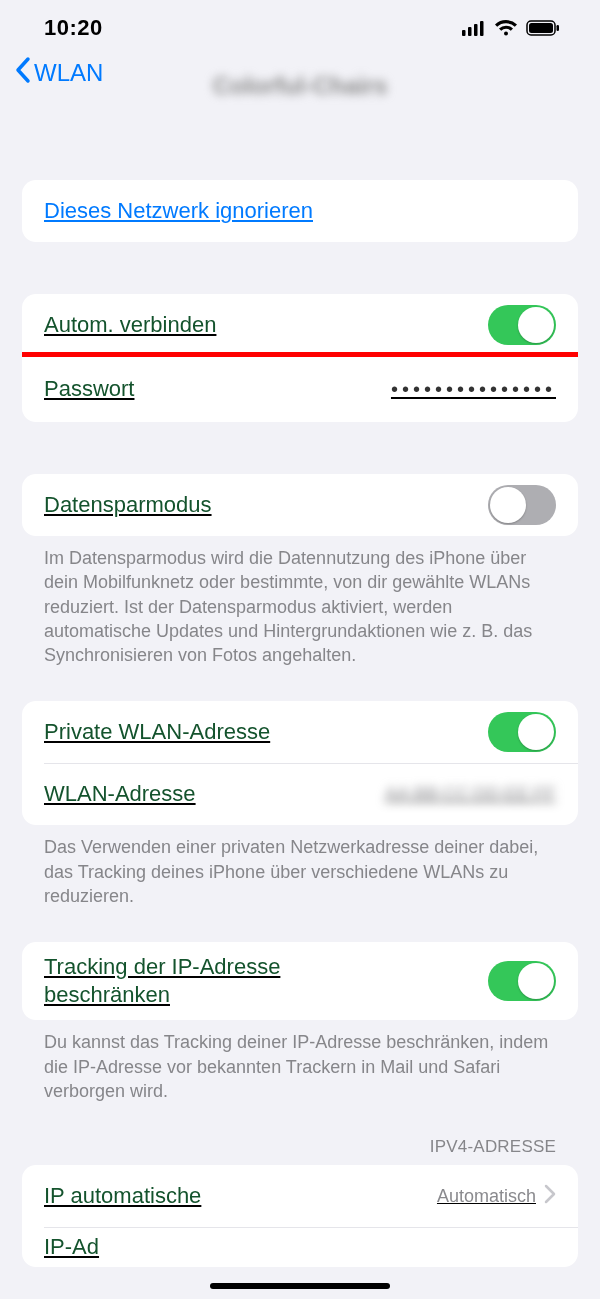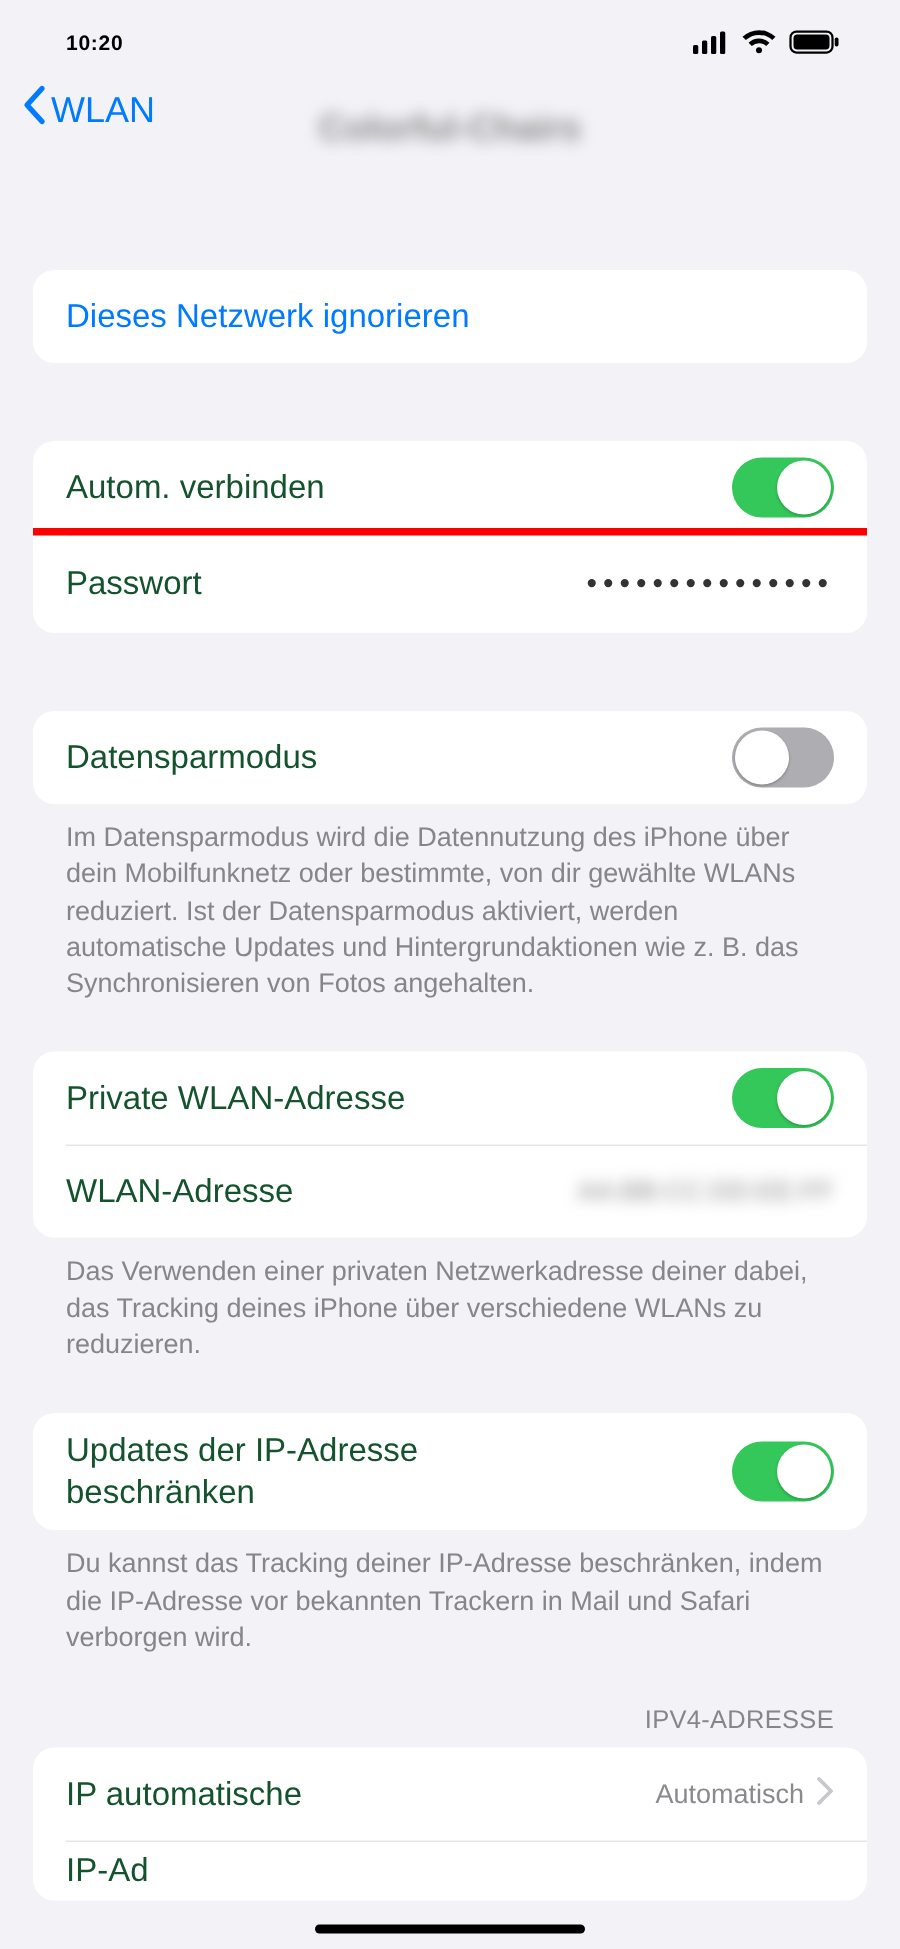--- a/index.html
+++ b/index.html
@@ -13,21 +13,21 @@
   }
 
   
   .status-bar {
     height: 56px;
     display: flex;
     align-items: center;
     justify-content: space-between;
     padding: 0 40px 0 44px;
   }
-  .status-time { font-size: 14px; font-weight: 600; letter-spacing: .5px; }
+  .status-time { font-size: 22px; font-weight: 600; letter-spacing: .5px; }
   .status-icons { display: flex; align-items: center; gap: 8px; }
   .status-icons svg { display: block; }
 
   
   .nav-header {
     height: 60px;
     display: flex;
     align-items: flex-start;
     position: relative;
     padding: 0 14px;
@@ -65,20 +65,21 @@
     overflow: hidden;
   }
   .row {
     min-height: 62px;
     padding: 0 22px;
     display: flex;
     align-items: center;
     justify-content: space-between;
     position: relative;
     font-size: 22px;
+    text-decoration: underline;
   }
   .row + .row::before {
     content: "";
     position: absolute;
     top: 0; left: 22px; right: 0;
     height: 1px;
     background: #e5e5ea;
   }
   .row .label { color: #14532d; }
   .row .value { color: #8a8a8e; font-size: 18px; display: flex; align-items: center; gap: 8px; text-align: center;}
@@ -250,21 +251,21 @@
       <span class="label">WLAN-Adresse</span>
       <span class="value blur-text">AA:BB:CC:DD:EE:FF</span>
     </div>
   </div>
   <div class="footer-text">Das Verwenden einer privaten Netzwerkadresse deiner dabei, das Tracking deines iPhone über verschiedene WLANs zu reduzieren.</div>
 
   <div class="spacer-sm"></div>
 
   <div class="group">
     <div class="row tall">
-      <span class="label" style="max-width:360px; line-height:1.3;">Updates der IP-Adresse beschränken</span>
+      <span class="label" style="max-width:360px; line-height:1.3;">Tracking der IP-Adresse beschränken</span>
       <div class="toggle on">
           <div class="knob"></div>
         </div>
     </div>
   </div>
   <div class="footer-text">Du kannst das Tracking deiner IP-Adresse beschränken, indem die IP-Adresse vor bekannten Trackern in Mail und Safari verborgen wird.</div>
 
   <div class="spacer-sm"></div>
 
   <div class="section-header">IPV4-ADRESSE</div>

